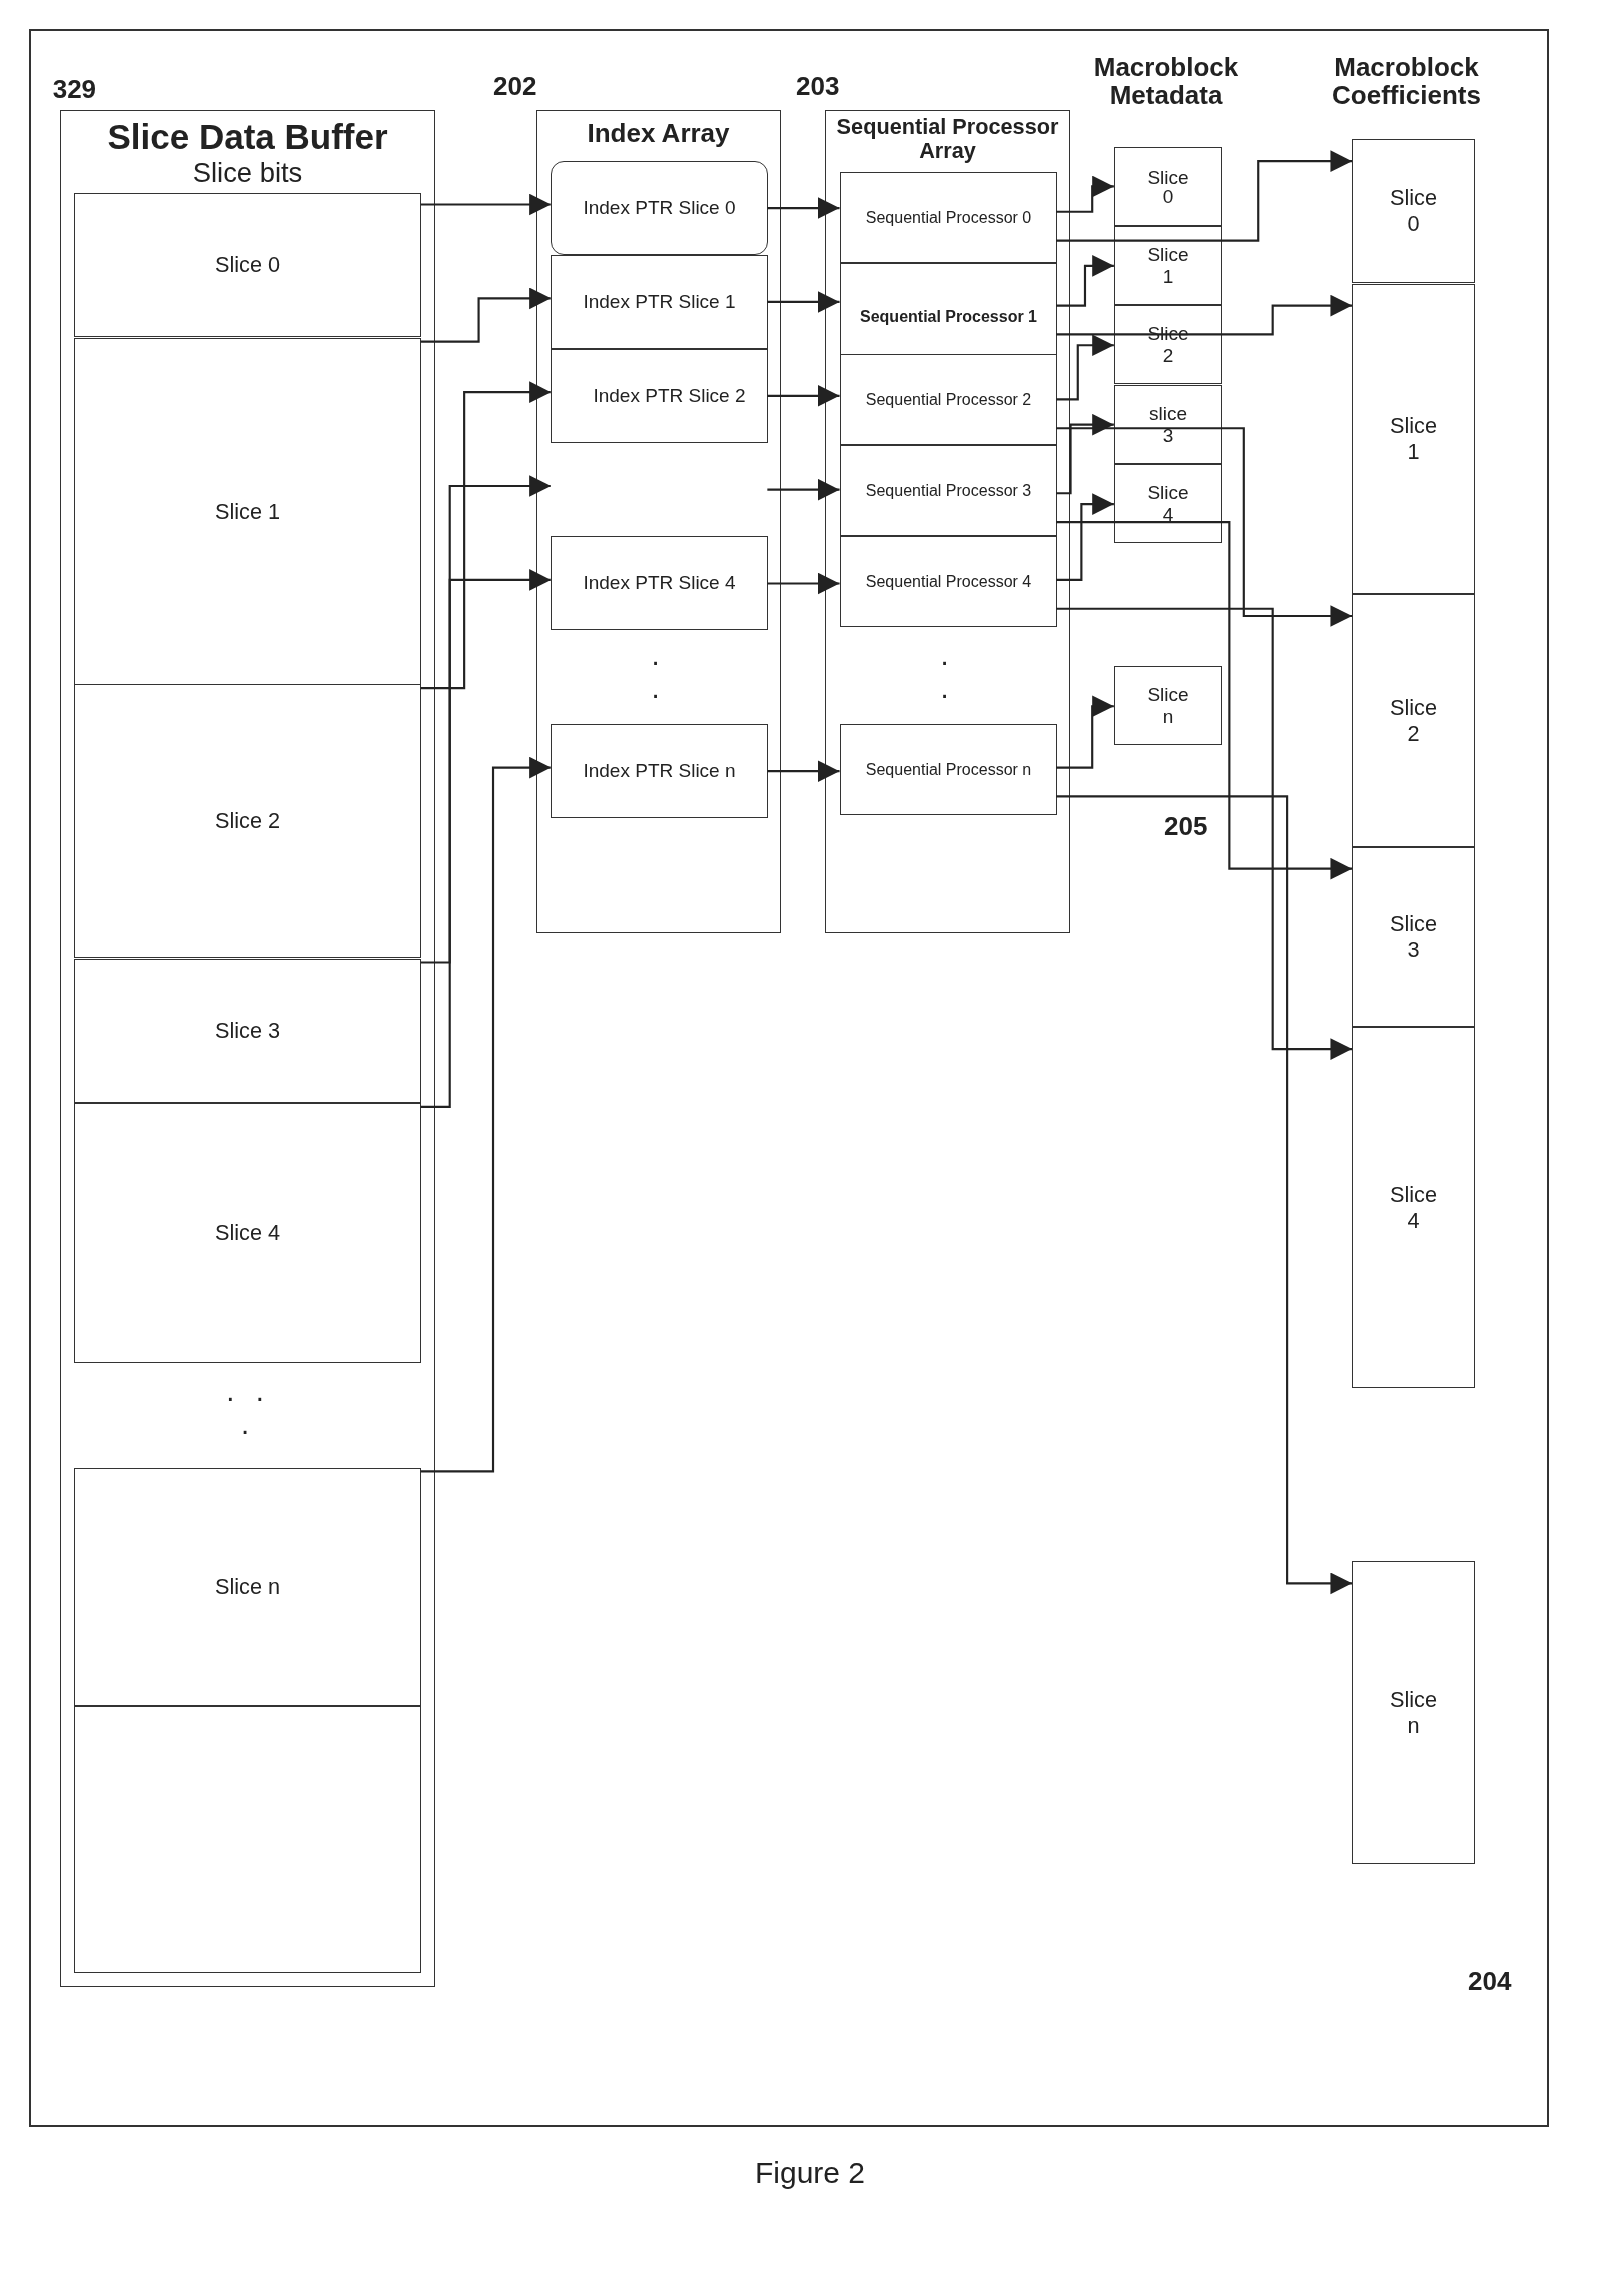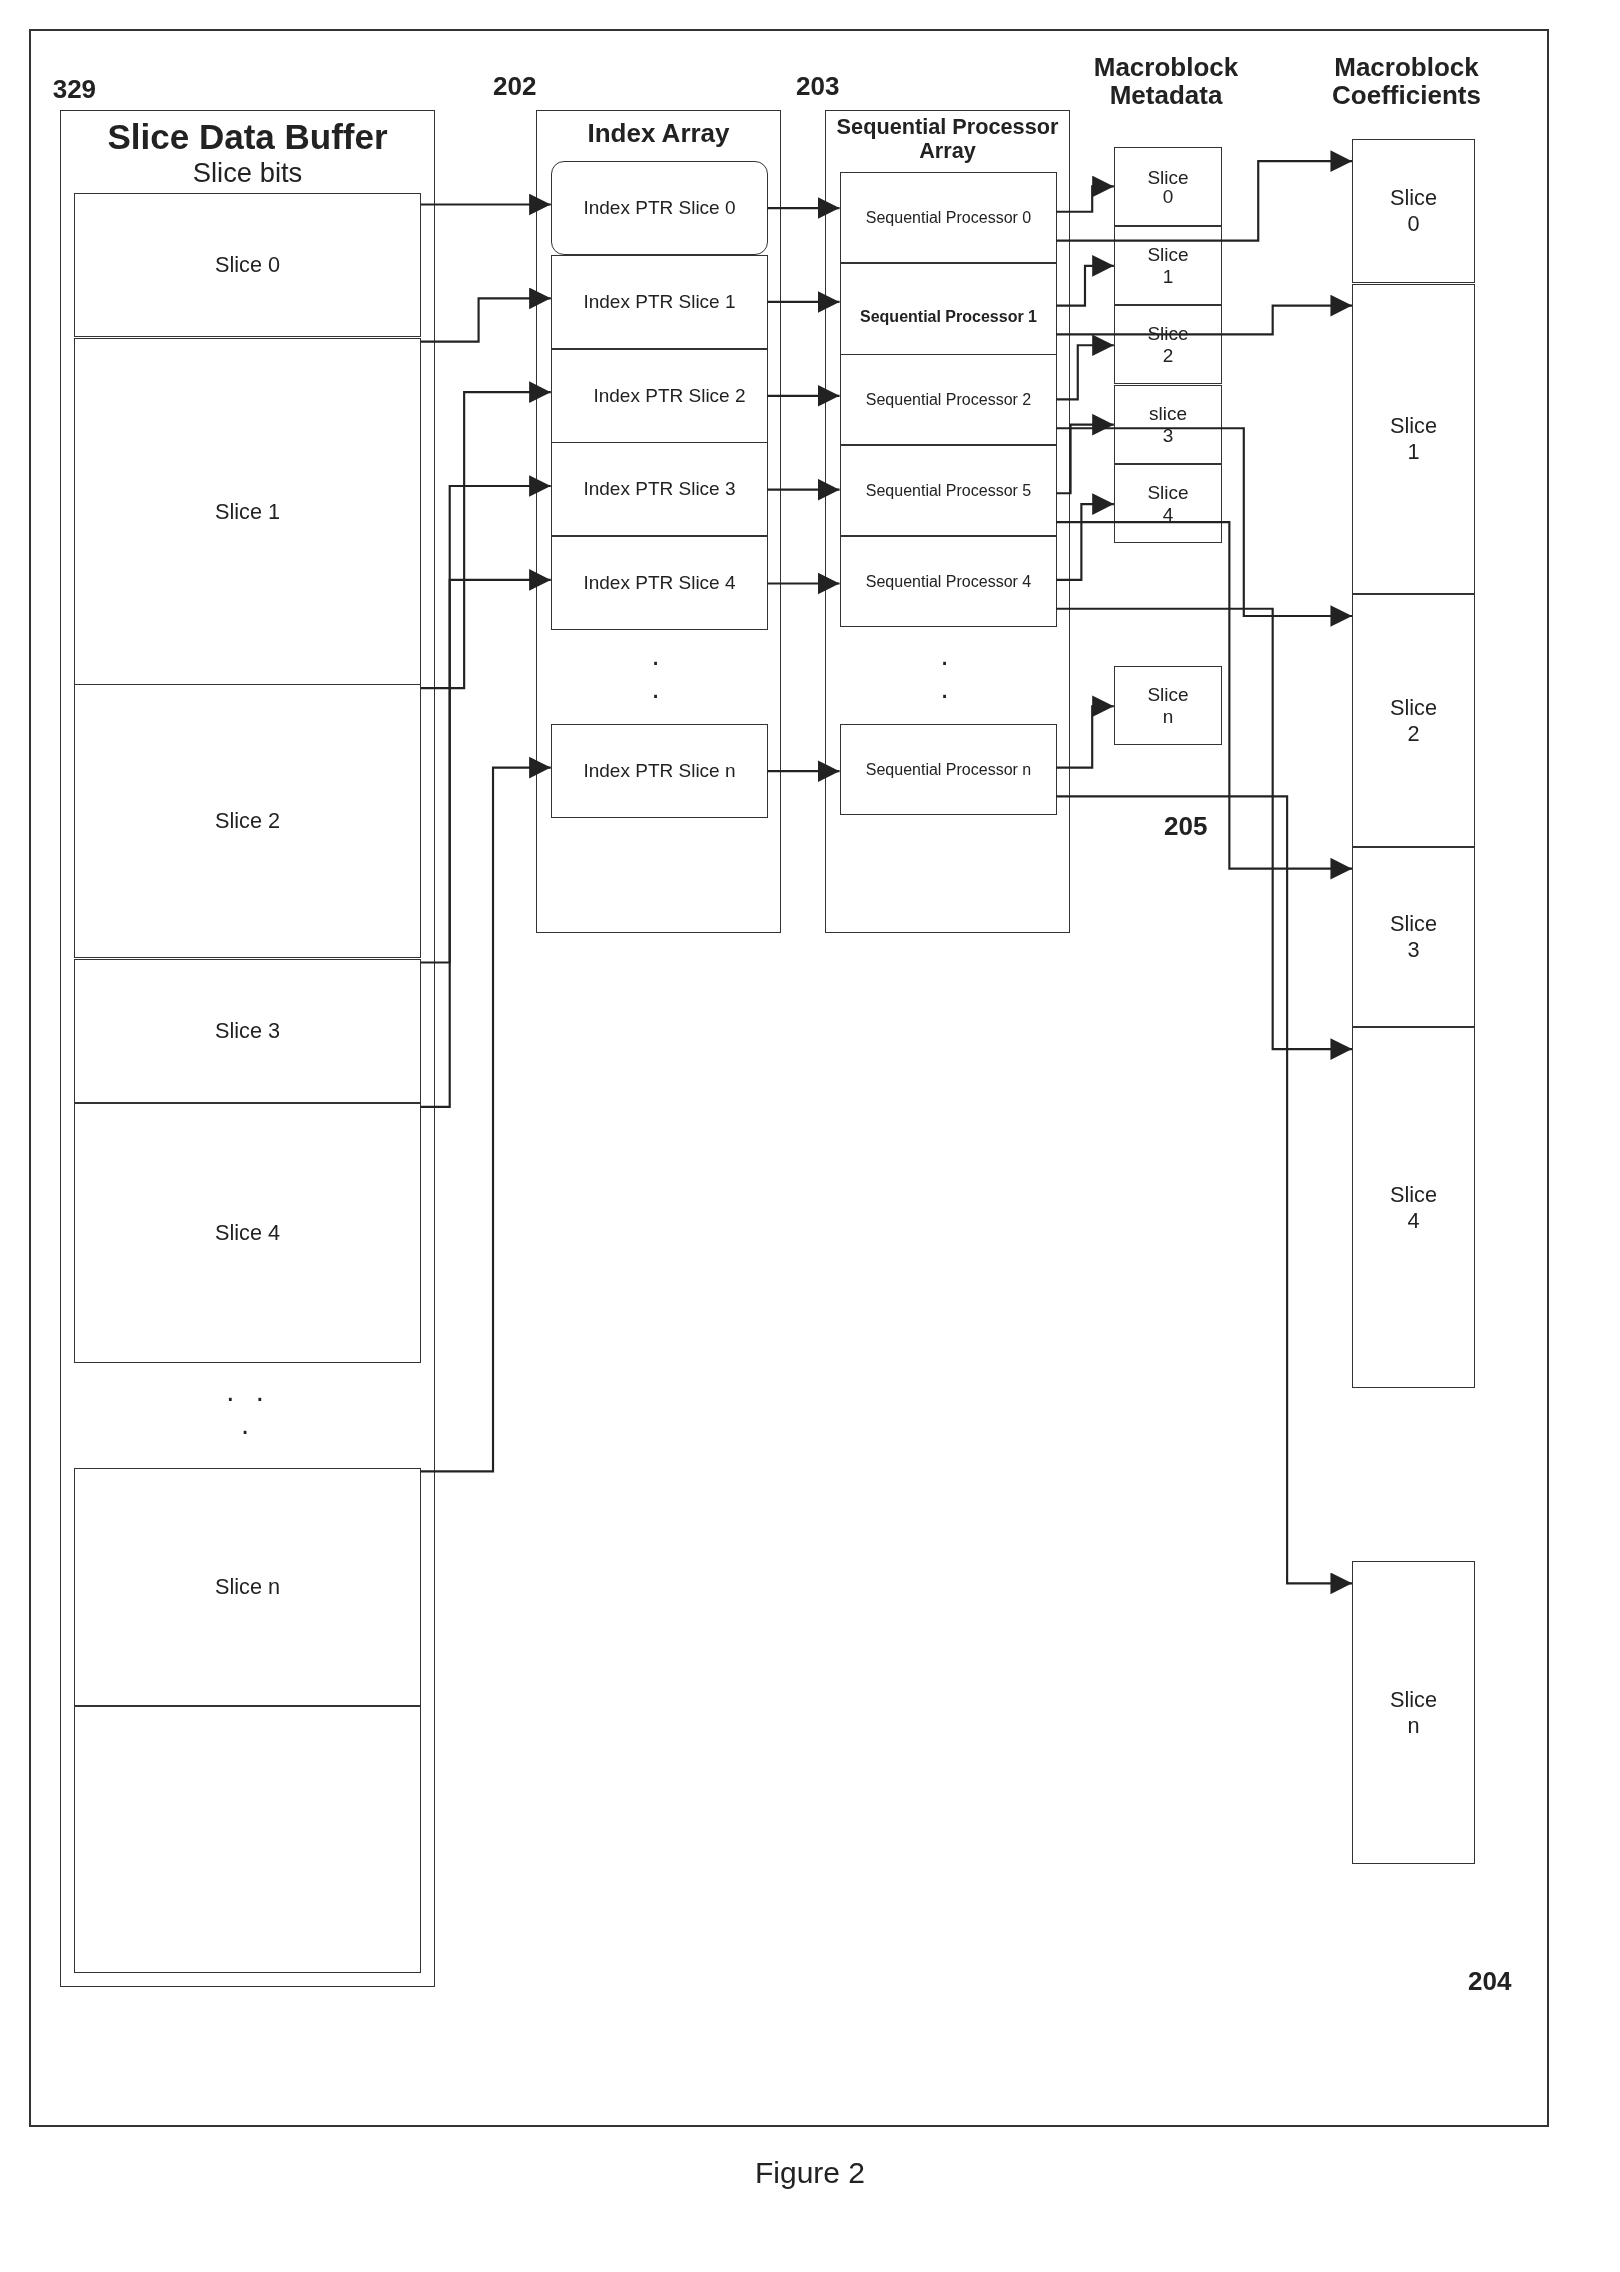--- a/index.html
+++ b/index.html
@@ -98,34 +98,33 @@
   <div class="box cell-text" style="left:43px; top:1437px; width:347px; height:238px;">Slice n</div>
 
   <div class="box" style="left:43px; top:1675px; width:347px; height:267px;"></div>
 
   <div class="box" style="left:505px; top:79px; width:245px; height:823px;">
     <div class="title-in" style="margin-top:7.2px; font-size:26px;">Index Array</div>
   </div>
   <div class="box cell-text cell-small" style="left:520px; top:130px; width:217px; height:94px;border-radius:13px;">Index PTR Slice 0</div>
   <div class="box cell-text cell-small" style="left:520px; top:224px; width:217px; height:94px;">Index PTR Slice 1</div>
   <div class="box cell-text cell-small" style="left:520px; top:318px; width:217px; height:94px;padding-left:20px;">Index PTR Slice 2</div>
-  <div class="box cell-text cell-small" style="left:520px; top:411px; width:217px; height:94px;">Index PTR Slice 3</div>
   <div class="box cell-text cell-small" style="left:520px; top:505px; width:217px; height:94px;">Index PTR Slice 4</div>
   <div class="ellipsis" style="left:606px; top:614px; width:43px;">· · ·</div>
   <div class="box cell-text cell-small" style="left:520px; top:693px; width:217px; height:94px;">Index PTR Slice n</div>
 
   <div class="box" style="left:794px; top:79px; width:245px; height:823px;">
     <div class="title-in" style="margin-top:4.3px; font-size:21.7px; line-height:1.1;">
       <span>Sequential Processor<br>Array</span>
     </div>
   </div>
   <div class="box cell-text" style="left:809px; top:141px; width:217px; height:91px; font-size:16px;">Sequential Processor 0</div>
   <div class="box cell-text" style="left:809px; top:232px; width:217px; height:108px; font-size:16px;font-weight:bold;">Sequential Processor 1</div>
   <div class="box cell-text" style="left:809px; top:323px; width:217px; height:91px; font-size:16px;">Sequential Processor 2</div>
-  <div class="box cell-text" style="left:809px; top:414px; width:217px; height:91px; font-size:16px;">Sequential Processor 5</div>
+  <div class="box cell-text" style="left:809px; top:414px; width:217px; height:91px; font-size:16px;">Sequential Processor 3</div>
   <div class="box cell-text" style="left:809px; top:505px; width:217px; height:91px; font-size:16px;">Sequential Processor 4</div>
   <div class="ellipsis" style="left:895px; top:614px; width:43px;">· · ·</div>
   <div class="box cell-text" style="left:809px; top:693px; width:217px; height:91px; font-size:16px;">Sequential Processor n</div>
 
   <div class="box cell-text" style="left:1083px; top:116px; width:108px; height:79px; flex-direction:column; line-height:1.0; font-size:19px;">
       <span>Slice<br>0</span>
     </div>
   <div class="box cell-text" style="left:1083px; top:195px; width:108px; height:79px; font-size:19px;">
       <span>Slice<br>1</span>
     </div>

